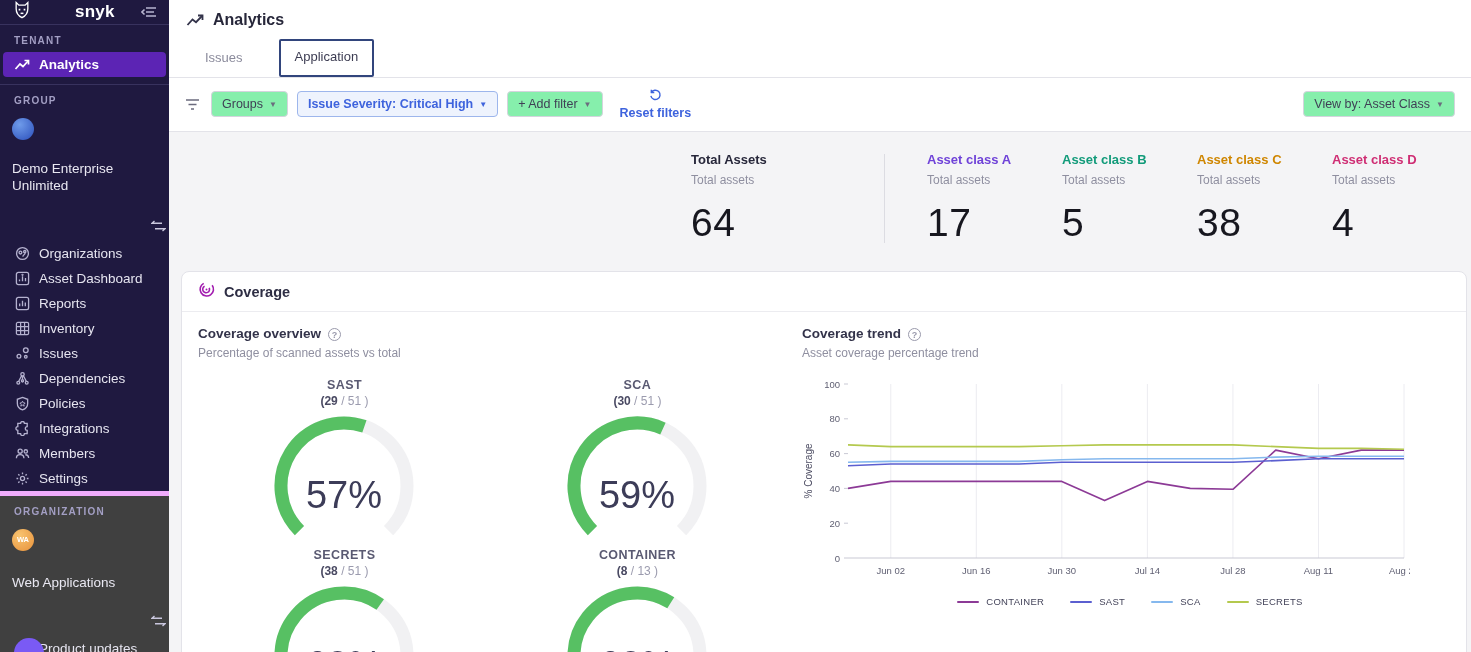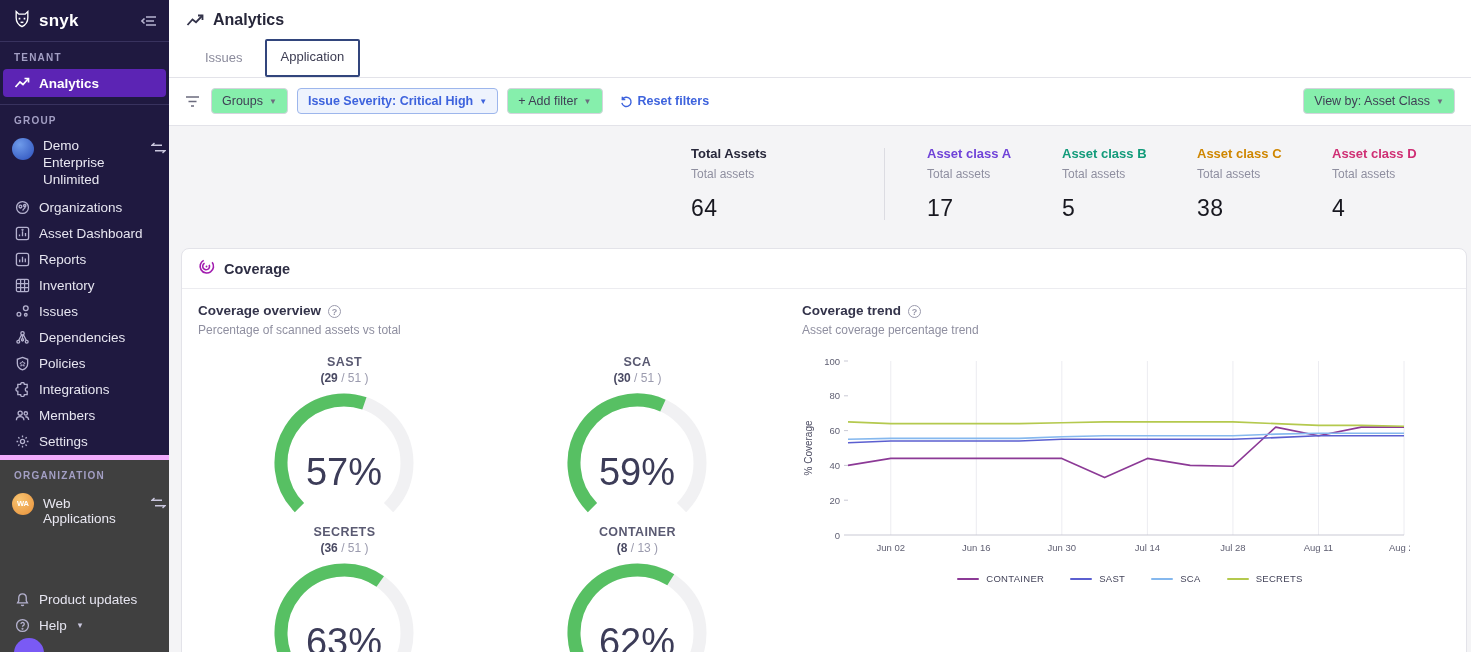--- a/index.html
+++ b/index.html
@@ -6,34 +6,34 @@
   html,body { width:1471px; height:652px; overflow:hidden;
     font-family:"Liberation Sans", sans-serif; background:#f4f4f6; }
   .app { display:flex; width:100%; height:100%; }
 
   
   .sidebar { width:169px; min-width:169px; background:#1f1940; color:#e9e8f2;
     display:flex; flex-direction:column; position:relative; }
   .sb-top { height:42px; display:flex; align-items:center; justify-content:space-between;
     padding:0 12px 0 12px; border-bottom:1px solid #38325e; }
   .logo-wrap { display:flex; align-items:center; gap:7px; }
-  .logo-text { font-size:17px; font-weight:bold; color:#ffffff; letter-spacing:.2px; }
+  .logo-text { font-size:17px; font-weight:bold; color:#ffffff; letter-spacing:.2px;margin-left:36px; }
   .collapse-btn { color:#b7b4cf; cursor:pointer; display:flex; }
   .sb-section-label { font-size:10px; font-weight:bold; letter-spacing:1.2px;
     color:#a39fc4; padding:10px 14px 6px 14px; }
   .sb-item { display:flex; align-items:center; gap:9px; padding:5px 14px;
     font-size:13.5px; color:#e6e5f0; cursor:pointer; min-height:25px; }
   .sb-item .ic { width:16px; height:16px; display:flex; align-items:center;
     justify-content:center; color:#b5b2cf; flex:none; }
   .sb-item.active { background:#5c24b4; margin:0 3px; border-radius:4px;
     padding:6px 11px; font-weight:bold; color:#ffffff; }
   .sb-item.active .ic { color:#ffffff; }
   .sb-divider { border-top:1px solid #38325e; margin-top:7px; }
-  .entity-row { display:flex; align-items:flex-start; gap:9px; padding:6px 3px 6px 12px;
-    font-size:13.5px; cursor:pointer; }
+  .entity-row { display:flex; align-items:flex-start; gap:21px; padding:6px 3px 6px 12px;
+    font-size:13.5px; cursor:pointer;flex-direction:column; }
   .entity-row .swap { margin-left:auto; color:#cac7de; padding-top:4px; }
   .avatar { width:22px; height:22px; border-radius:50%; flex:none; display:flex;
     align-items:center; justify-content:center; font-size:8px; font-weight:bold; }
   .avatar.group { background:radial-gradient(circle at 35% 30%, #6f9bea, #2b4fbb); color:#fff; }
   .avatar.org { background:radial-gradient(circle at 35% 30%, #f8c471, #e8913a); color:#fff; font-size:7.5px; }
   .org-zone { background:#404040; flex:1; display:flex; flex-direction:column;
     border-top:5px solid #f0abfc; }
   .sb-footer { margin-top:auto; padding-bottom:14px; }
   .caret-sm { font-size:9px; color:#cac7de; margin-left:2px; }
   .user-bubble { position:absolute; left:14px; bottom:-16px; width:30px; height:30px;
@@ -41,45 +41,45 @@
 
   
   .main { flex:1; display:flex; flex-direction:column; min-width:0; }
   .topbar { background:#ffffff; border-bottom:1px solid #e3e3e9; }
   .title-row { display:flex; align-items:center; gap:9px; padding:11px 0 4px 17px; }
   .page-title { font-size:16px; font-weight:bold; color:#27273a; }
   .title-icon { color:#33334a; display:flex; }
   .tabs-row { display:flex; align-items:flex-end; padding:6px 0 0 24px; }
   .tab { font-size:13px; color:#8b8b9c; padding:9px 12px 12px 12px; cursor:pointer; }
   .tab.active { color:#3c3c52; border:2px solid #32457c; border-radius:2px;
-    padding:8px 14px 11px 14px; margin-left:10px; background:#fff; }
+    padding:8px 14px 11px 14px; margin-left:24px; background:#fff; }
 
   .filter-bar { background:#ffffff; border-bottom:1px solid #e3e3e9;
     display:flex; align-items:center; gap:9px; padding:10px 16px 11px 16px; }
   .funnel { color:#6b6b7e; display:flex; margin-right:2px; cursor:pointer; }
   .btn { display:inline-flex; align-items:center; gap:6px; background:#86efac;
     border:1px solid #d4d4dd; border-radius:4px; font-size:12.5px; color:#3f3f55;
     padding:5px 10px; cursor:pointer; white-space:nowrap; }
   .btn .dd { font-size:8px; color:#6b6b7e; }
   .btn.severity { background:#eef3fd; border-color:#9db6ec; color:#3e63dd; font-weight:bold; }
   .btn.severity .dd { color:#3e63dd; }
   .link-reset { display:inline-flex; align-items:center; gap:5px; color:#3e63dd;
-    font-size:12.5px; font-weight:bold; cursor:pointer; margin-left:8px; }
+    font-size:12.5px; font-weight:bold; cursor:pointer; margin-left:8px;flex-direction:column; }
   .viewby { margin-left:auto; }
 
   .content { flex:1; overflow:hidden; padding:0 4px 0 12px; }
 
   
   .stats-row { display:flex; align-items:flex-start; padding:20px 0 26px 0;
     justify-content:flex-end; gap:0; }
   .stat { width:135px; }
   .stat.primary { width:193px; }
   .stat-label { font-size:13px; font-weight:bold; margin-bottom:6px; }
   .stat-sub { font-size:12px; color:#8f8fa0; margin-bottom:14px; }
-  .stat-value { font-size:23px; color:#17171f; font-weight:500; letter-spacing:.5px; }
+  .stat-value { font-size:39px; color:#17171f; font-weight:500; letter-spacing:.5px; }
   .stat-sep { width:1px; background:#dcdce2; align-self:stretch; margin:2px 42px 2px 0; }
 
   
   .card { background:#ffffff; border:1px solid #e3e3e9; border-radius:8px 8px 0 0;
     margin:0 0 0 0; height:420px; }
   .card-head { display:flex; align-items:center; gap:9px; height:40px;
     padding:0 16px; border-bottom:1px solid #ececf0; }
   .card-title { font-size:14.5px; font-weight:bold; color:#2e2e44; }
   .card-body { display:flex; padding:14px 8px 0 16px; }
   .cov-left { width:46.5%; }
@@ -407,21 +407,21 @@
                 <div class="g-label">SCA</div>
                 <div class="g-frac"><span class="b">(30</span> <span class="l">/ 51 )</span></div>
                 <svg width="160" height="128" viewBox="0 0 160 128">
                     <path d="M 35.45 118.55 A 63 63 0 1 1 124.55 118.55" stroke="#f1f1f3" stroke-width="13" fill="none"></path>
                     <path d="M 35.45 118.55 A 63 63 0 0 1 105.93 16.58" stroke="#57c063" stroke-width="13" fill="none"></path>
                     <text x="80" y="96" text-anchor="middle" font-size="38" fill="#3c3c58">59%</text>
                   </svg>
               </div>
               <div class="gauge">
                 <div class="g-label">SECRETS</div>
-                <div class="g-frac"><span class="b">(36</span> <span class="l">/ 51 )</span></div>
+                <div class="g-frac"><span class="b">(38</span> <span class="l">/ 51 )</span></div>
                 <svg width="160" height="128" viewBox="0 0 160 128">
                     <path d="M 35.45 118.55 A 63 63 0 1 1 124.55 118.55" stroke="#f1f1f3" stroke-width="13" fill="none"></path>
                     <path d="M 35.45 118.55 A 63 63 0 0 1 116.23 22.46" stroke="#57c063" stroke-width="13" fill="none"></path>
                     <text x="80" y="96" text-anchor="middle" font-size="38" fill="#3c3c58">63%</text>
                   </svg>
               </div>
               <div class="gauge">
                 <div class="g-label">CONTAINER</div>
                 <div class="g-frac"><span class="b">(8</span> <span class="l">/ 13 )</span></div>
                 <svg width="160" height="128" viewBox="0 0 160 128">

